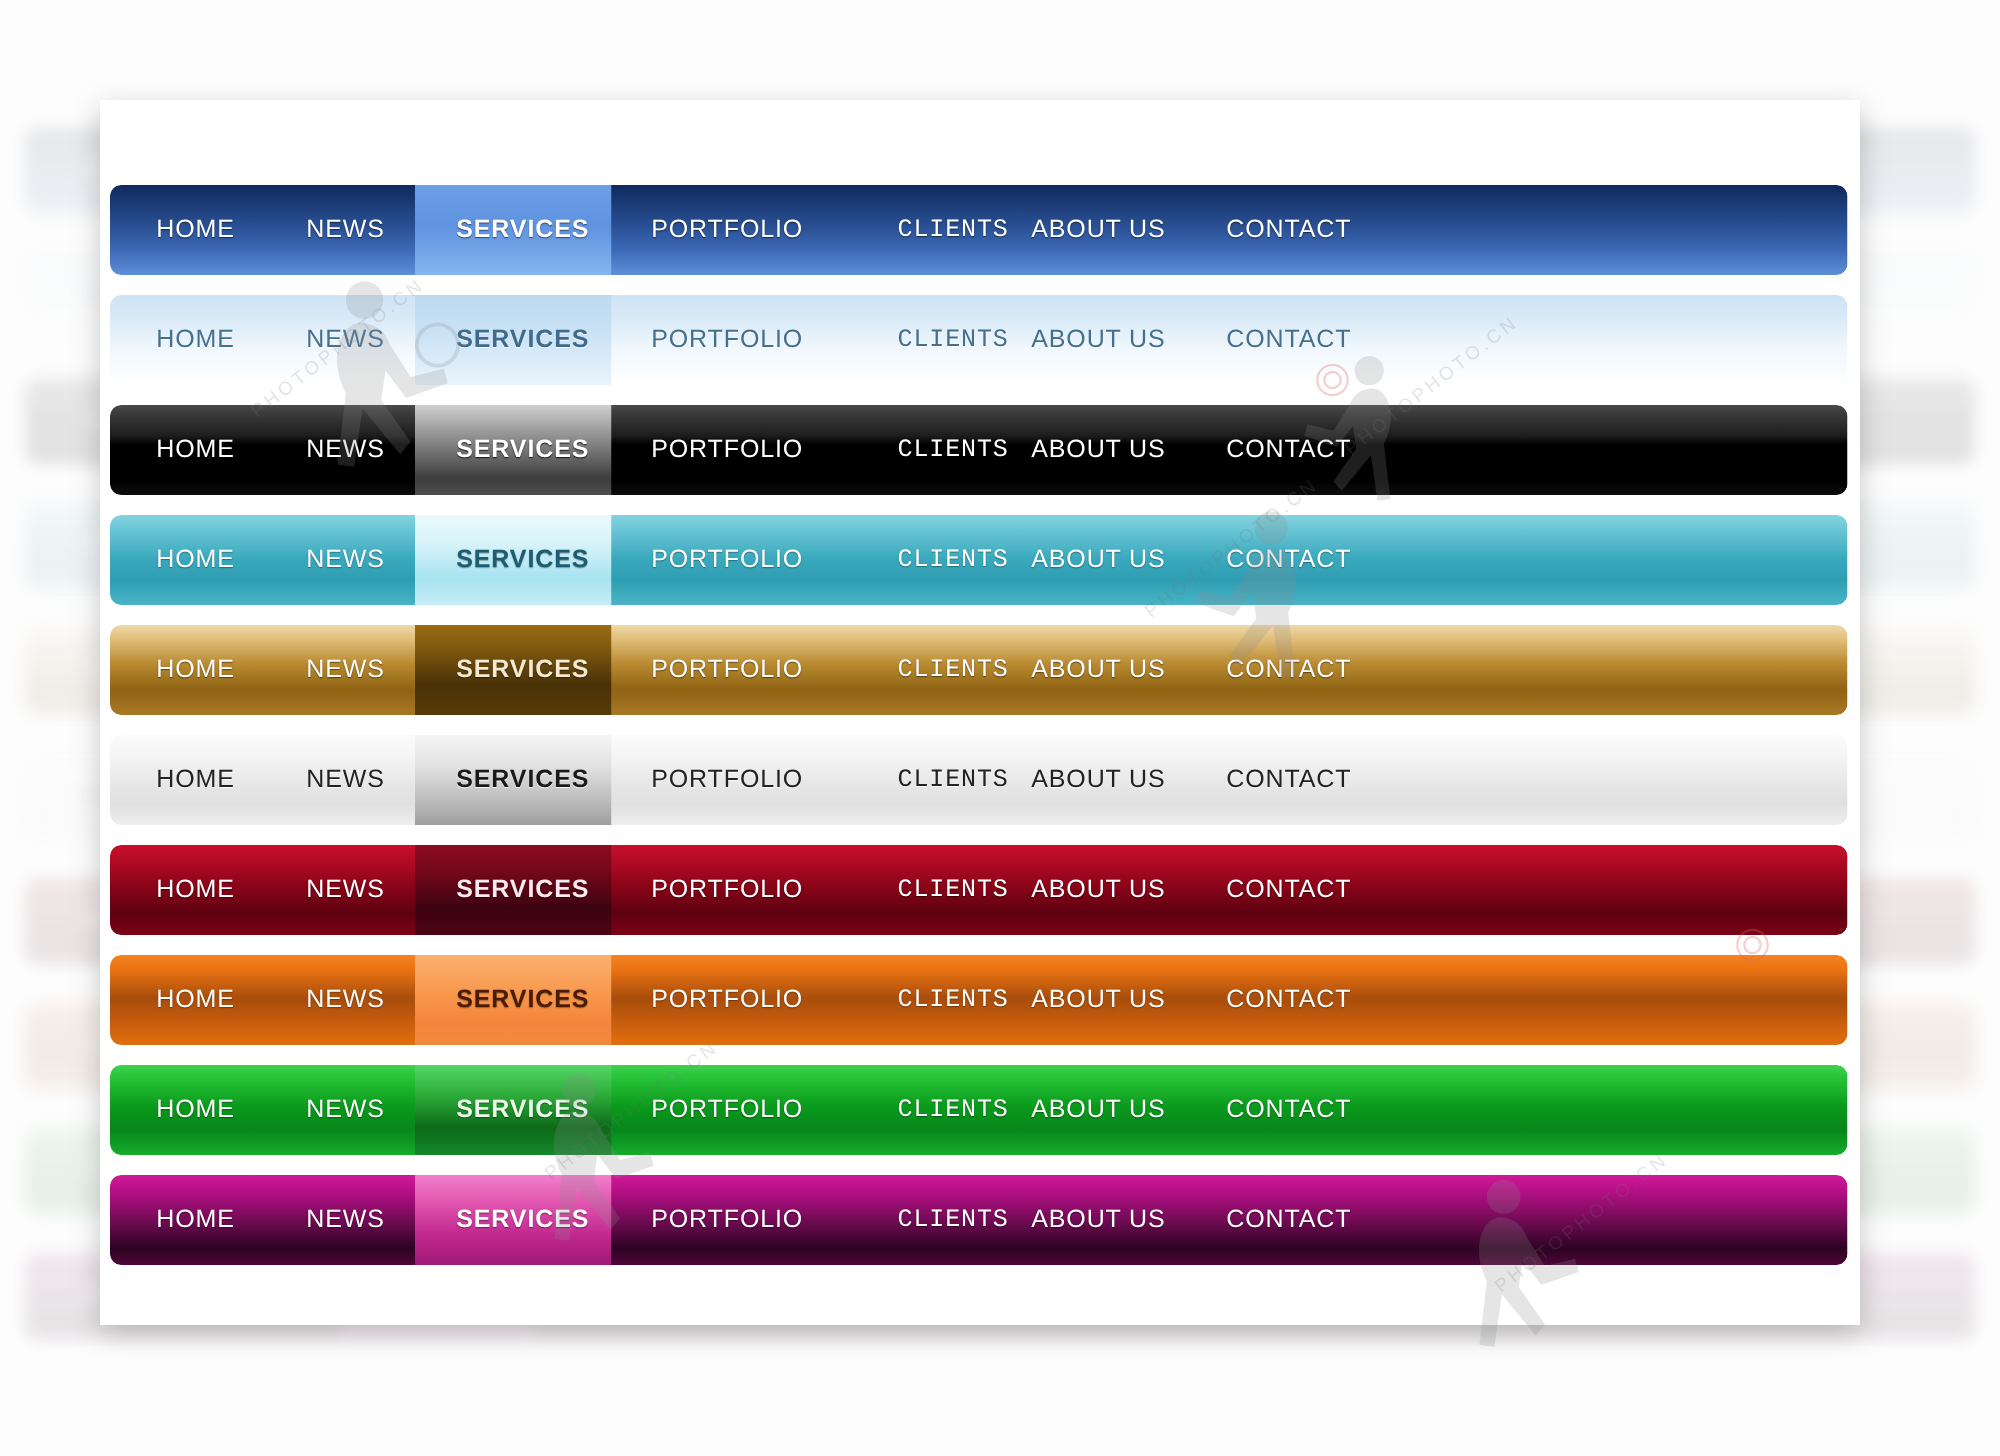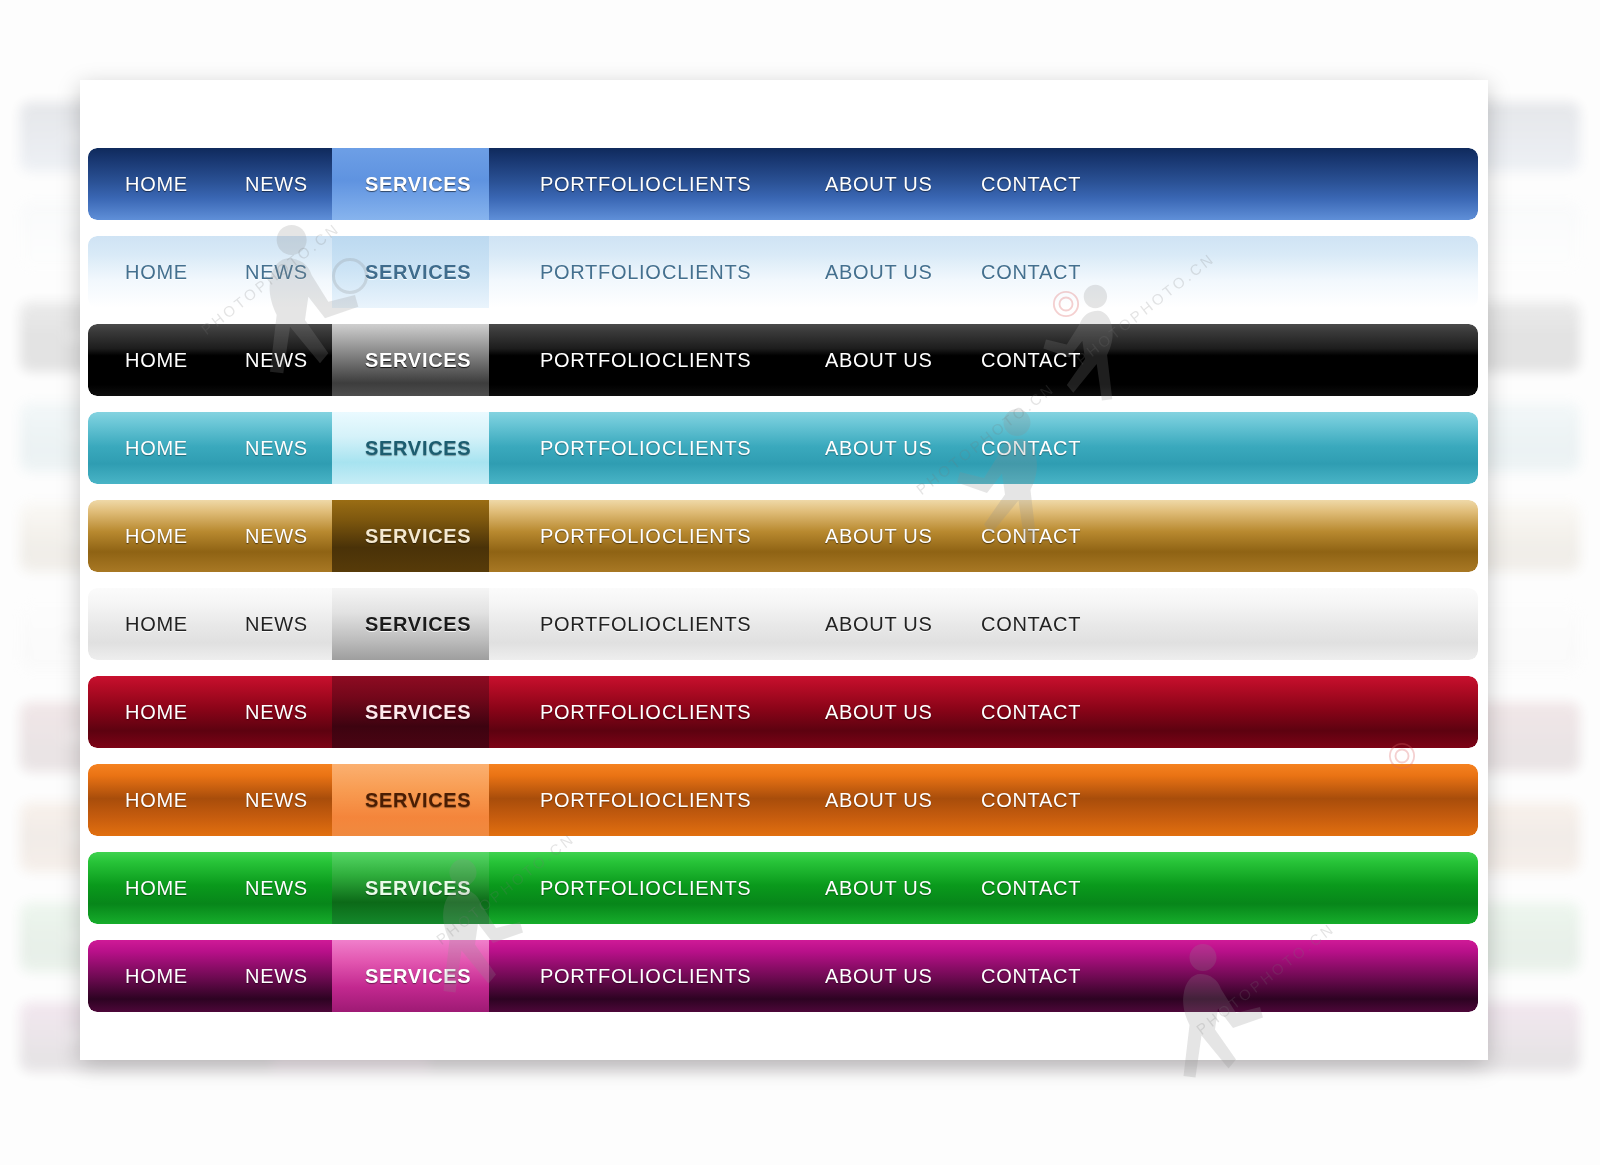--- a/index.html
+++ b/index.html
@@ -102,22 +102,22 @@
     font-size: 20px;
     letter-spacing: 0.7px;
     white-space: nowrap;
     cursor: pointer;
   }
 
   
   .p0 { left: 37px;  }
   .p1 { left: 157px; }
   .p2 { left: 277px; font-weight: bold; }
-  .p3 { left: 452px; }
-  .p4 { left: 574px; }
+  .p3 { left: 433px; }
+  .p4 { left: 630px; font-family: Liberation Mono, monospace; }
   .p5 { left: 737px; }
   .p6 { left: 893px; }
 
   
   .wm {
     position: absolute;
     color: rgba(120,120,120,0.20);
     font-size: 15px;
     letter-spacing: 3px;
     pointer-events: none;

